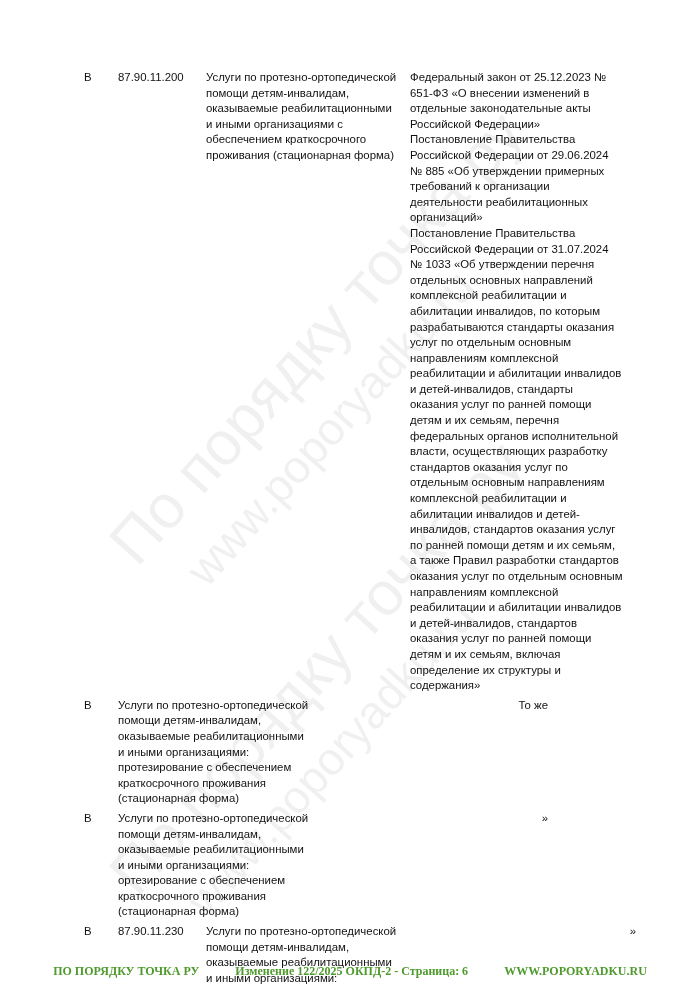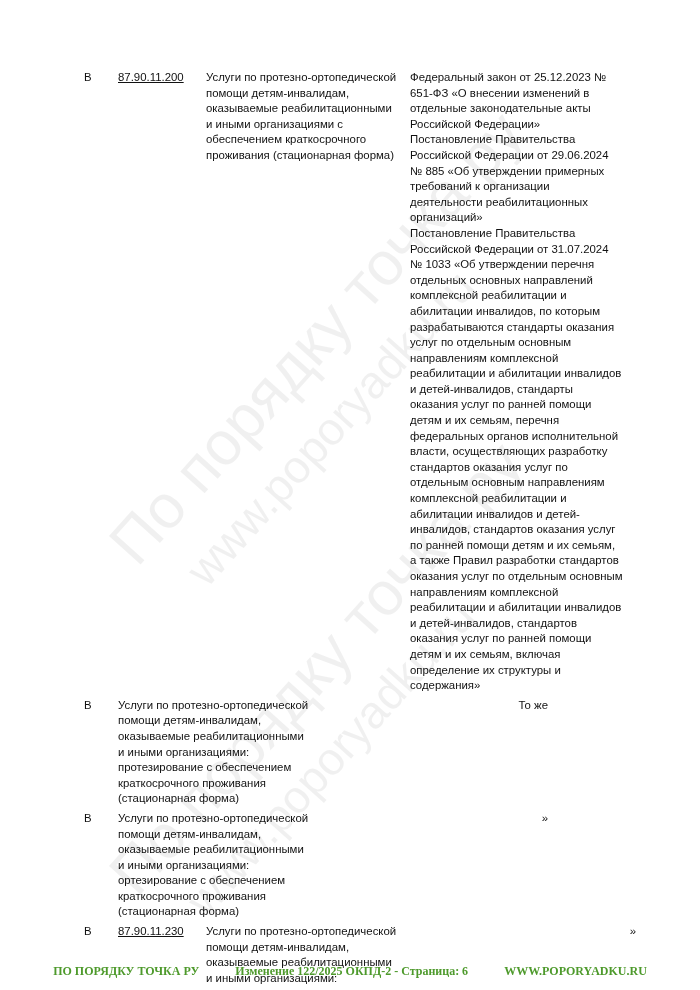--- a/index.html
+++ b/index.html
@@ -11,21 +11,21 @@
     position: absolute; color: rgba(0,0,0,0.06); font-family: "Liberation Sans", sans-serif;
     white-space: nowrap; transform-origin: left top; pointer-events: none;
   }
   .wm1 { left: 95px; top: 530px; font-size: 62px; transform: rotate(-48deg); }
   .wm2 { left: 175px; top: 560px; font-size: 46px; transform: rotate(-48deg); }
   .wm3 { left: 95px; top: 860px; font-size: 62px; transform: rotate(-48deg); }
   .wm4 { left: 175px; top: 890px; font-size: 46px; transform: rotate(-48deg); }
   .table { position: absolute; left: 84px; top: 70px; width: 560px; }
   .row { display: flex; font-size: 11.4px; line-height: 15.6px; margin-bottom: 4px; }
   .c1 { width: 34px; flex: none; }
-  .c2 { width: 88px; flex: none; text-decoration: underline; }
+  .c2 { width: 88px; flex: none; }
   .c3 { width: 204px; flex: none; white-space: pre-line; }
   .c4 { width: 226px; flex: none; white-space: pre-line; }
   .c4.center { text-align: right; }
   .footer {
     position: absolute; left: 0; top: 964px; width: 700px; display: flex; justify-content: center;
     font-family: "Liberation Serif", serif; font-weight: bold; font-size: 12px; color: #4e9a2c;
   }
   .footer span { margin: 0 18px; }
 </style>
 </head>

